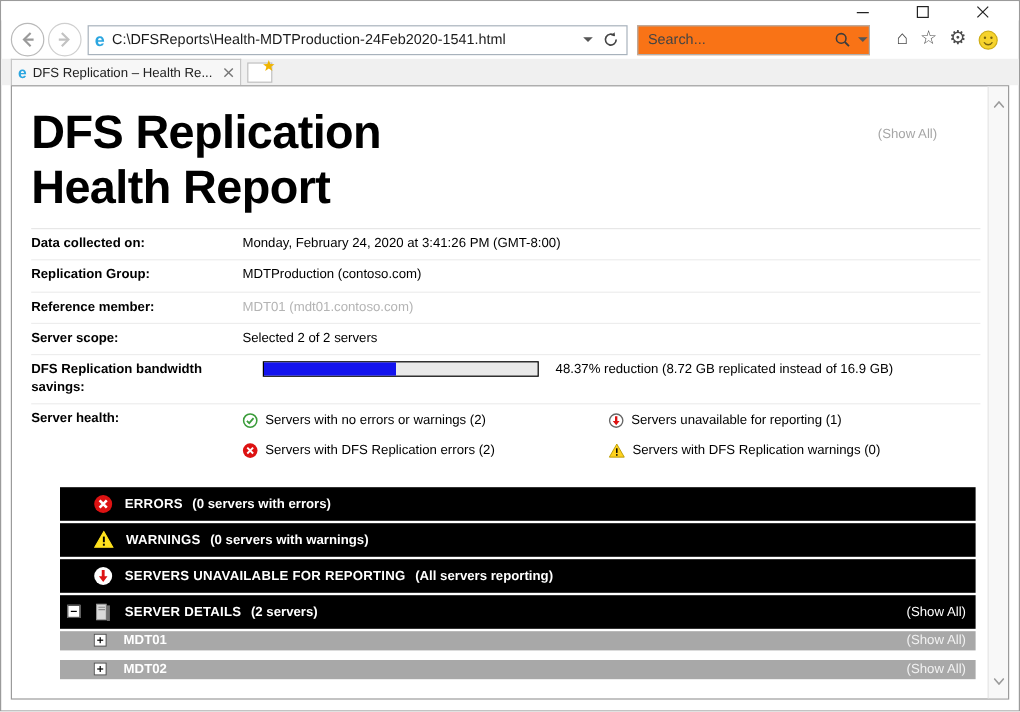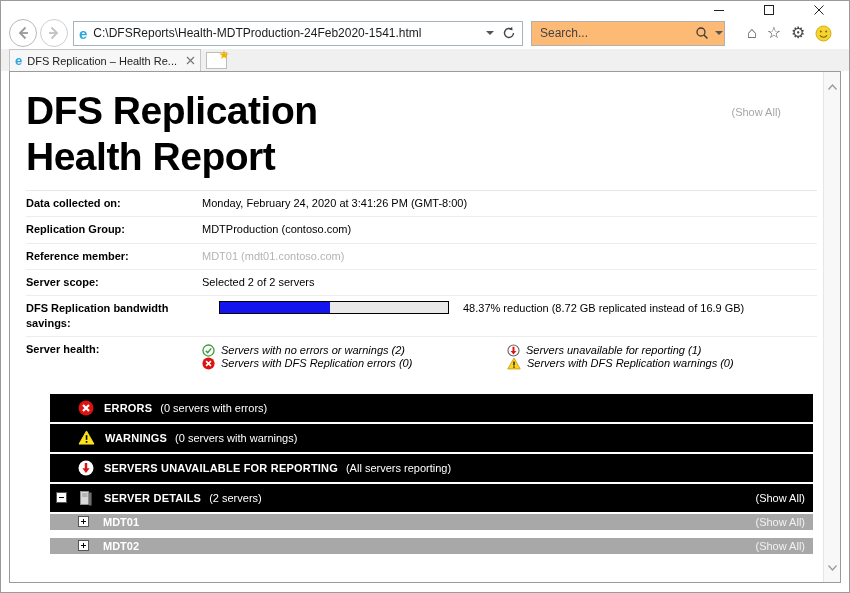--- a/index.html
+++ b/index.html
@@ -16,21 +16,21 @@
   
   .chrome { position:absolute; top:16px; left:0; right:0; height:32px; display:flex; align-items:center; }
   .nav-btn { width:28px; height:28px; border-radius:50%; border:1px solid #b9b9b9; display:flex; align-items:center; justify-content:center; margin-left:8px; background:#fff; }
   .nav-btn.fwd { margin-left:3px; border-color:#cfcfcf; }
   .addr-box { margin-left:5px; width:450px; height:25px; border:1px solid #a8b2bc; display:flex; align-items:center; background:#fff; }
   .ie-e { color:#2ba6e0; font-weight:bold; font-size:15px; margin-left:5px; line-height:1; }
   .addr-input { flex:1; border:0; outline:none; font-family:"Liberation Sans",sans-serif; font-size:12px; color:#1b1b1b; margin-left:6px; background:transparent; }
   .caret { width:0; height:0; border-left:4px solid transparent; border-right:4px solid transparent; border-top:4px solid #555; }
   .addr-caret { margin-right:8px; }
   .refresh { margin-right:6px; font-size:14px; color:#444; }
-  .search-box { margin-left:8px; width:194px; height:25px; border:1px solid #b0b0b0; display:flex; align-items:center; background:#fdba74; }
+  .search-box { margin-left:8px; width:194px; height:25px; border:1px solid #b0b0b0; display:flex; align-items:center; background:#f97316; }
   .search-input { flex:1; border:0; outline:none; font-family:"Liberation Sans",sans-serif; font-size:12px; color:#444; margin-left:8px; background:transparent; }
   .search-input::placeholder { color:#444; opacity:1; }
   .glyph-btn { font-size:16px; color:#4a4a4a; margin-left:10px; line-height:1; }
   .chrome-icons { display:flex; align-items:center; margin-left:12px; }
 
   
   .tabrow { position:absolute; top:48px; left:0; right:0; height:22px; background:#f0f0f0; display:flex; align-items:flex-end; }
   .tab { width:192px; height:22px; margin-left:8px; background:#f7f7f7; border:1px solid #c6c6c6; border-bottom:0; display:flex; align-items:center; padding:0 5px; }
   .tab-title { font-size:11px; color:#222; margin-left:5px; white-space:nowrap; overflow:hidden; flex:1; }
   .newtab { width:21px; height:17px; margin-left:5px; margin-bottom:2px; background:#fff; border:1px solid #bdbdbd; position:relative; }
@@ -52,30 +52,30 @@
   .frow { display:flex; align-items:flex-start; border-bottom:1px solid #ededed; padding:5px 0 6px 0; }
   .flabel { flex:0 0 176px; font-size:11px; font-weight:bold; color:#000; line-height:1.3; }
   .fvalue { font-size:11px; color:#000; line-height:1.3; }
   .fvalue.muted { color:#b4b4b4; }
 
   .bw-wrap { display:flex; align-items:center;padding-left:17px; }
   .progress { width:230px; height:13px; border:1px solid #000; background:#e9e9e9; }
   .progress-fill { height:100%; background:#1414ee; }
   .bw-text { font-size:11px; margin-left:14px; }
 
-  .health-grid { display:grid; grid-template-columns:305px auto; padding-top:2px;font-style:italic; }
+  .health-grid { display:grid; grid-template-columns:305px auto; row-gap:12px; padding-top:2px; }
   .hitem { display:flex; align-items:center; font-size:11px; }
   .hitem .ic { margin-right:6px; display:flex; }
 
   
   .sections { margin:14px 0 0 24px; margin-right:4px; }
   .bar { height:28px; background:#000; color:#fff; display:flex; align-items:center; margin-bottom:2px; }
   .bar .ic { margin-left:28px; display:flex; }
   .bar-title { font-size:11px; font-weight:bold; margin-left:10px; letter-spacing:0.2px; }
-  .bar-sub { font-size:11px; font-weight:normal; margin-left:8px;text-align:right; }
+  .bar-sub { font-size:11px; font-weight:bold; margin-left:8px;text-align:right; }
   .bar-showall { margin-left:auto; margin-right:8px; font-size:11px; color:#fff; }
   .pm { width:11px; height:11px; background:#fff; border:1px solid #555; position:relative; flex:0 0 auto; }
   .pm::before { content:""; position:absolute; left:2px; right:2px; top:4px; height:1px; background:#000; }
   .pm.plus::after { content:""; position:absolute; top:2px; bottom:2px; left:4px; width:1px; background:#000; }
   .bar .pm { margin-left:6px; }
   .bar .srv-ic { margin-left:11px; display:flex; }
 
   .grow { height:16px; background:#a8a8a8; color:#fff; display:flex; align-items:center; margin-bottom:8px; }
   .grow .pm { margin-left:28px; }
   .grow-name { font-size:11px; font-weight:bold; margin-left:14px; }
@@ -231,21 +231,21 @@
             </span>
             <span>Servers unavailable for reporting (1)</span>
           </div>
           <div class="hitem">
             <span class="ic">
               <svg width="13" height="13" viewBox="0 0 16 16">
                   <circle cx="8" cy="8" r="7.5" fill="#dd1212"></circle>
                   <path d="M5 5 L11 11 M11 5 L5 11" stroke="#fff" stroke-width="2"></path>
                 </svg>
             </span>
-            <span>Servers with DFS Replication errors (0)</span>
+            <span>Servers with DFS Replication errors (2)</span>
           </div>
           <div class="hitem">
             <span class="ic">
               <svg width="14" height="13" viewBox="0 0 18 16">
                   <path d="M9 1 L17 15 H1 Z" fill="#ffd21e" stroke="#b99a00" stroke-width="1"></path>
                   <rect x="8.2" y="5.5" width="1.6" height="5" fill="#000"></rect>
                   <rect x="8.2" y="11.8" width="1.6" height="1.7" fill="#000"></rect>
                 </svg>
             </span>
             <span>Servers with DFS Replication warnings (0)</span>

